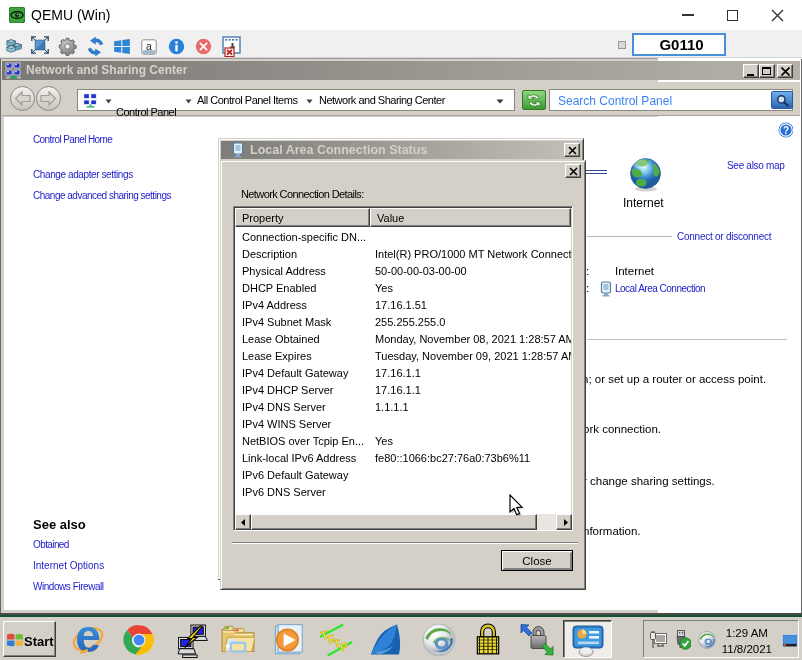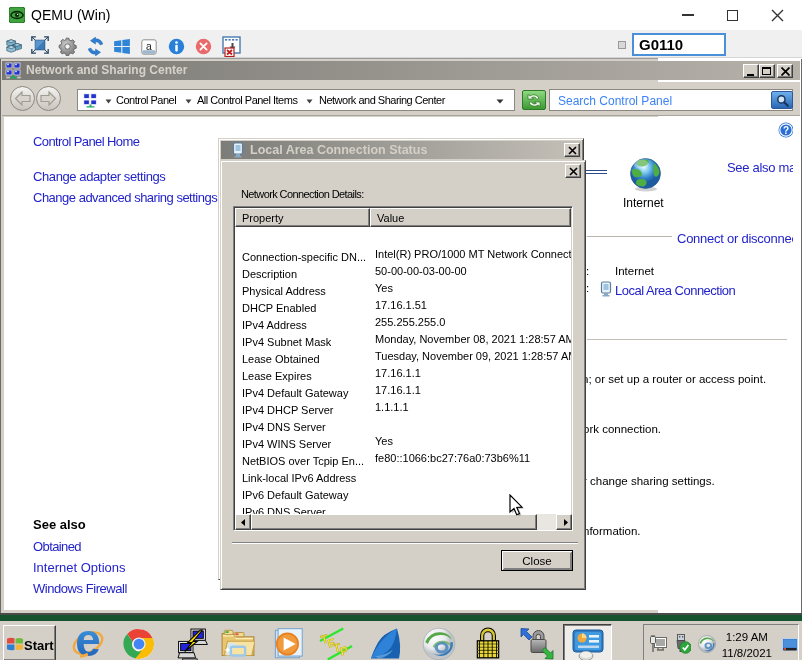--- a/index.html
+++ b/index.html
@@ -4,73 +4,73 @@
 <style>
 * { margin:0; padding:0; box-sizing:border-box; }
 html,body { width:802px; height:660px; overflow:hidden; }
 #root { position:absolute; top:0; left:0; width:802px; height:660px;
   font-family:"Liberation Sans", sans-serif; background:#fff; overflow:hidden; }
 .abs { position:absolute; }
 
 #qtitle { position:absolute; top:0; left:0; width:802px; height:30px; background:#fff; }
 #qtitle .txt { position:absolute; left:31px; top:7px; font-size:14px; color:#000; }
 #qtoolbar { position:absolute; top:30px; left:0; width:802px; height:28px; background:#f0f0f0; border-bottom:1px solid #d5d5d5; }
-#qinput { position:absolute; left:632px; top:33px; width:94px; height:23px; background:#fff; border:2px solid #4a90d9; font-size:15px; font-weight:bold; color:#000; padding-left:5px; line-height:19px; }
+#qinput { position:absolute; left:632px; top:33px; width:94px; height:23px; background:#fff; border:2px solid #4a90d9; font-size:15px; font-weight:bold; color:#000; padding-left:5px; line-height:19px;text-align:center; }
 
 #screen { position:absolute; top:58px; left:0; width:658px; height:602px; background:#d4d0c8; border-top:1px solid #9a9a9a; }
 
 #wtitle { position:absolute; top:2px; left:2px; width:798px; height:19px;
   background:linear-gradient(90deg,#7a7874 0%, #b6b2aa 100%); }
 #wtitle .txt { position:absolute; left:24px; top:2px; font-size:12px; font-weight:bold; color:#d6d2ca; letter-spacing:0px; }
 .cbtn { position:absolute; width:16px; height:14px; background:#d4d0c8;
   border-top:1px solid #fff; border-left:1px solid #fff; border-right:1px solid #404040; border-bottom:1px solid #404040;
   box-shadow:inset -1px -1px 0 #808080; font-size:10px; font-weight:bold; color:#000; text-align:center; line-height:12px; }
 
 #rebar { position:absolute; top:23px; left:2px; width:798px; height:34px; background:#d4d0c8; border-bottom:1px solid #a8a49c; }
 .navcirc { position:absolute; top:4px; width:25px; height:25px; border-radius:50%;
   background:linear-gradient(#f4f3f1,#c9c5bd); border:1px solid #8a8881; color:#a8a49e; }
 #addr { position:absolute; left:75px; top:7px; width:438px; height:22px; background:#fff; border:1px solid #8a8881; font-size:11px; color:#000; letter-spacing:-0.5px; }
 #addr span { white-space:nowrap; }
 #searchbox { position:absolute; left:547px; top:7px; width:244px; height:22px; background:#fff; border:1px solid #8a8881; font-size:12px; color:#3b82f6; }
 
 #content { position:absolute; top:58px; left:4px; width:789px; height:493px; background:#fff; overflow:hidden; }
-.link { color:#2323cc; font-size:13px; position:absolute; white-space:nowrap; }
+.link { color:#2323cc; font-size:10px; position:absolute; white-space:nowrap; }
 .black { color:#000; font-size:11.5px; position:absolute; white-space:nowrap; }
 
 .dlg { position:absolute; background:#d4d0c8;
   border-top:1px solid #d4d0c8; border-left:1px solid #d4d0c8; border-right:1px solid #404040; border-bottom:1px solid #404040;
   box-shadow:inset 1px 1px 0 #fff, inset -1px -1px 0 #808080; }
 .dlgclose { position:absolute; width:16px; height:14px; background:#d4d0c8;
   border-top:1px solid #fff; border-left:1px solid #fff; border-right:1px solid #404040; border-bottom:1px solid #404040;
   box-shadow:inset -1px -1px 0 #808080; }
 .dlgclose svg { position:absolute; left:3px; top:2px; }
 
 #lv { position:absolute; left:12px; top:45px; width:340px; height:325px; background:#fff;
   border-top:1px solid #808080; border-left:1px solid #808080; border-right:1px solid #fff; border-bottom:1px solid #fff;
   box-shadow:inset 1px 1px 0 #404040, inset -1px -1px 0 #d4d0c8; overflow:hidden; }
 .hcell { position:absolute; top:1px; height:19px; background:#d4d0c8;
   border-top:1px solid #fff; border-left:1px solid #fff; border-right:1px solid #404040; border-bottom:1px solid #404040;
   box-shadow:inset -1px -1px 0 #808080;
   font-size:11px; color:#000; padding:3px 0 0 6px; }
 .lrow { position:absolute; left:1px; width:336px; height:17px; font-size:11px; color:#000; white-space:nowrap; }
-.lrow .p { position:absolute; left:7px; top:3px;margin-top:20px; }
+.lrow .p { position:absolute; left:7px; top:3px; }
 .lrow .v { position:absolute; left:140px; top:3px; width:196px; overflow:hidden; }
 
 #hsb { position:absolute; left:1px; top:307px; width:337px; height:16px; background:#e9e6e1; }
 .sbtn { position:absolute; top:0; width:16px; height:16px; background:#d4d0c8;
   border-top:1px solid #fff; border-left:1px solid #fff; border-right:1px solid #404040; border-bottom:1px solid #404040;
   box-shadow:inset -1px -1px 0 #808080; }
 #hthumb { position:absolute; left:16px; top:0; width:286px; height:16px; background:#d4d0c8;
   border-top:1px solid #fff; border-left:1px solid #fff; border-right:1px solid #404040; border-bottom:1px solid #404040;
   box-shadow:inset -1px -1px 0 #808080; }
 #closebtn { position:absolute; left:280px; top:389px; width:72px; height:21px; background:#d4d0c8;
   border:1px solid #000; box-shadow:inset 1px 1px 0 #fff, inset -1px -1px 0 #808080, inset 2px 2px 0 #d4d0c8, inset -2px -2px 0 #808080;
   font-size:11.5px; color:#000; text-align:center; line-height:20px; }
 
-#taskbar { position:absolute; top:556px; left:0; width:802px; height:45px; background:#d4d0c8; border-top:6px solid #14532d; }
+#taskbar { position:absolute; top:556px; left:0; width:802px; height:45px; background:#d4d0c8; border-top:2px solid #14532d; }
 #startbtn { position:absolute; left:3px; top:4px; width:53px; height:36px; background:#d4d0c8;
   border-top:1px solid #fff; border-left:1px solid #fff; border-right:1px solid #404040; border-bottom:1px solid #404040;
   box-shadow:inset -1px -1px 0 #808080; }
 #startbtn span { position:absolute; left:20px; top:12px; font-size:13px; font-weight:bold; color:#000; }
 .tbicon { position:absolute; top:6px; width:34px; height:34px; }
 #taskbtn { position:absolute; left:563px; top:3px; width:49px; height:38px; background:#efedea;
   border-top:1px solid #404040; border-left:1px solid #404040; border-right:1px solid #fff; border-bottom:1px solid #fff;
   box-shadow:inset 1px 1px 0 #808080; }
 #clock { position:absolute; right:30px; top:8px; font-size:11.5px; color:#000; text-align:center; line-height:16px; white-space:nowrap; }
 </style>
@@ -231,21 +231,21 @@
             <rect x="1" y="1" width="6" height="5"></rect>
               <rect x="9" y="1" width="6" height="5"></rect>
               <rect x="1" y="8" width="6" height="5"></rect>
               <rect x="9" y="8" width="6" height="5"></rect>
           </g>
           <path d="M7.5 13 h2 v2 h-2 Z M4 15 h9 v1.5 h-9 Z" fill="#1fa860"></path>
         </svg>
         <svg class="abs" style="left:27px;top:9px" width="7" height="5" viewBox="0 0 7 5">
             <path d="M0.5 0.5 L6.5 0.5 L3.5 4.5 Z" fill="#444"></path>
           </svg>
-        <span class="abs" style="left:38px;top:4px">Control Panel</span>
+        <span class="abs" style="left:38px;top:16px">Control Panel</span>
         <svg class="abs" style="left:107px;top:9px" width="7" height="5" viewBox="0 0 7 5">
             <path d="M0.5 0.5 L6.5 0.5 L3.5 4.5 Z" fill="#444"></path>
           </svg>
         <span class="abs" style="left:119px;top:4px">All Control Panel Items</span>
         <svg class="abs" style="left:228px;top:9px" width="7" height="5" viewBox="0 0 7 5">
             <path d="M0.5 0.5 L6.5 0.5 L3.5 4.5 Z" fill="#444"></path>
           </svg>
         <span class="abs" style="left:241px;top:4px">Network and Sharing Center</span>
         <svg class="abs" style="left:418px;top:9px" width="8" height="5" viewBox="0 0 8 5">
             <path d="M0.5 0.5 L7.5 0.5 L4 4.5 Z" fill="#333"></path>

